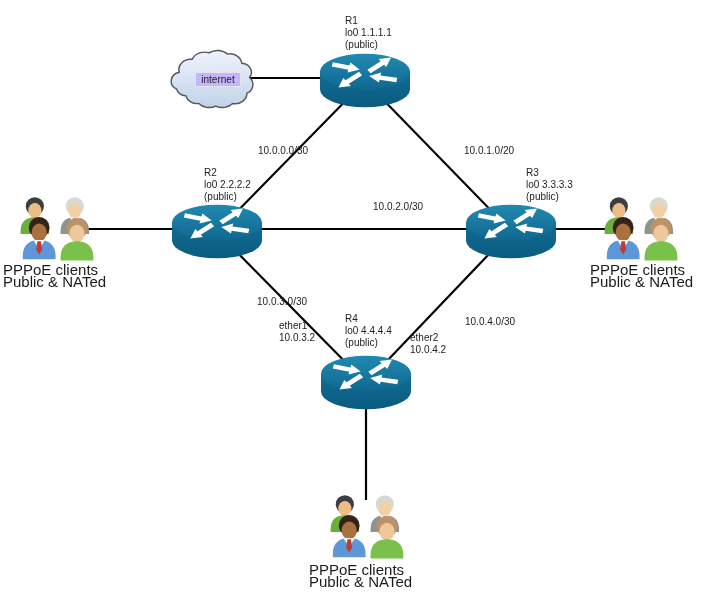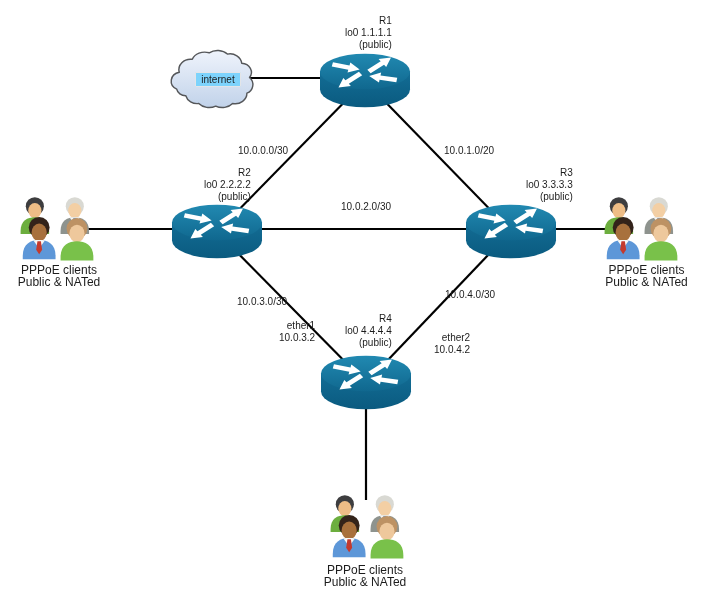--- a/index.html
+++ b/index.html
@@ -2,28 +2,28 @@
 <html><head>
 <meta charset="utf-8">
 <style>
   html,body{margin:0;padding:0;background:#ffffff;}
   .canvas{
     position:relative;width:703px;height:603px;background:#ffffff;overflow:hidden;
     font-family:"Liberation Sans","DejaVu Sans",sans-serif;color:#1c1c1c;
   }
   .layer{position:absolute;left:0;top:0;}
   .node-label{position:absolute;font-size:10px;line-height:12px;white-space:nowrap;}
-  .node-label span{display:block;text-align:right;}
-  .link-label{position:absolute;font-size:10px;line-height:11px;white-space:nowrap;}
-  .group-label{position:absolute;font-size:12px;line-height:12px;text-align:center;}
+  .node-label span{display:block;}
+  .link-label{position:absolute;font-size:10px;line-height:11px;white-space:nowrap;margin-left:20px;}
+  .group-label{position:absolute;font-size:15px;line-height:12px;}
   .group-label span{display:block;white-space:nowrap;}
   .cloud-label{
     position:absolute;left:195px;top:72px;width:44px;height:13px;
     font-size:10px;line-height:13px;text-align:center;
-    background:#7dd3fc;border:1px solid #e3e5e8;border-radius:1px;
+    background:#c4b5fd;border:1px solid #e3e5e8;border-radius:1px;
   }
 </style>
 </head>
 <body>
 
 <div class="canvas">
 
   <svg class="layer" width="703" height="603" viewBox="0 0 703 603">
     <defs>
       <linearGradient id="gTop" gradientUnits="userSpaceOnUse" x1="0" y1="1" x2="0" y2="36">
@@ -116,29 +116,29 @@
     <span>(public)</span>
   </div>
   <div class="node-label" style="left:345px;top:313px">
     <span>R4</span>
     <span>lo0 4.4.4.4</span>
     <span>(public)</span>
   </div>
 
   <span class="link-label" style="left:238px;top:145px">10.0.0.0/30</span>
   <span class="link-label" style="left:444px;top:145px">10.0.1.0/20</span>
-  <span class="link-label" style="left:341px;top:201px">10.0.2.0/30</span>
+  <span class="link-label" style="left:353px;top:201px">10.0.2.0/30</span>
   <span class="link-label" style="left:237px;top:296px">10.0.3.0/30</span>
-  <span class="link-label" style="left:445px;top:289px">10.0.4.0/30</span>
+  <span class="link-label" style="left:445px;top:316px">10.0.4.0/30</span>
 
   <div class="node-label" style="left:279px;top:320px">
     <span>ether1</span>
     <span>10.0.3.2</span>
   </div>
-  <div class="node-label" style="left:434px;top:332px">
+  <div class="node-label" style="left:410px;top:332px">
     <span>ether2</span>
     <span>10.0.4.2</span>
   </div>
 
   <div class="group-label" style="left:3px;top:264px;width:112px">
     <span>PPPoE clients</span>
     <span>Public &amp; NATed</span>
   </div>
   <div class="group-label" style="left:590px;top:264px;width:113px">
     <span>PPPoE clients</span>

